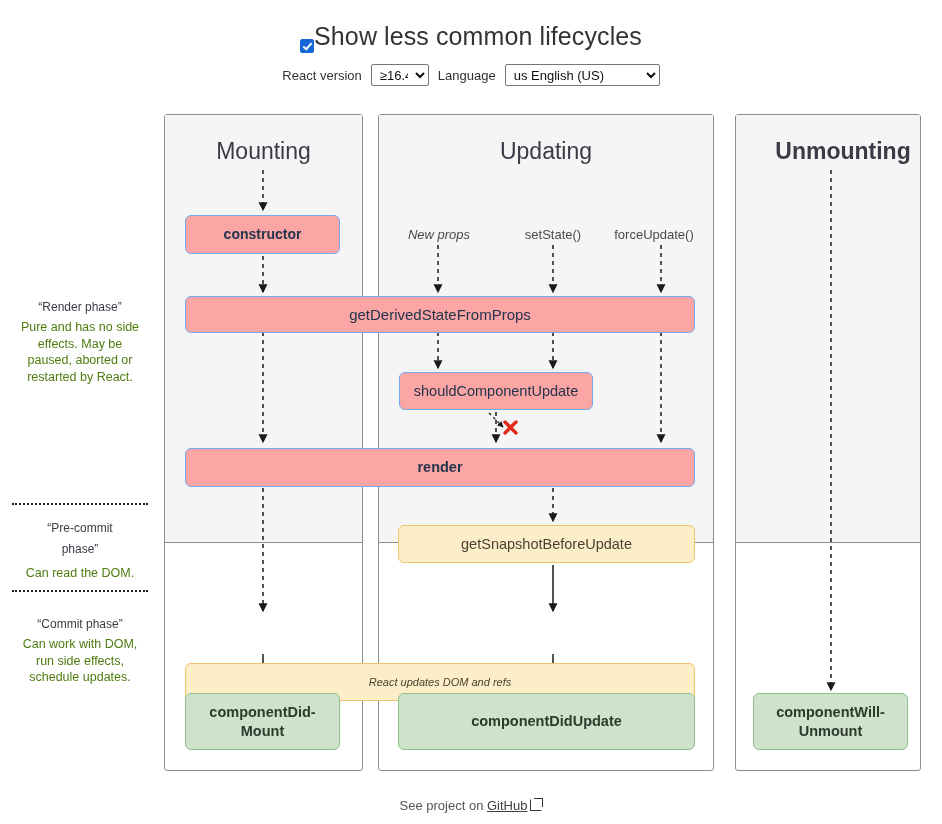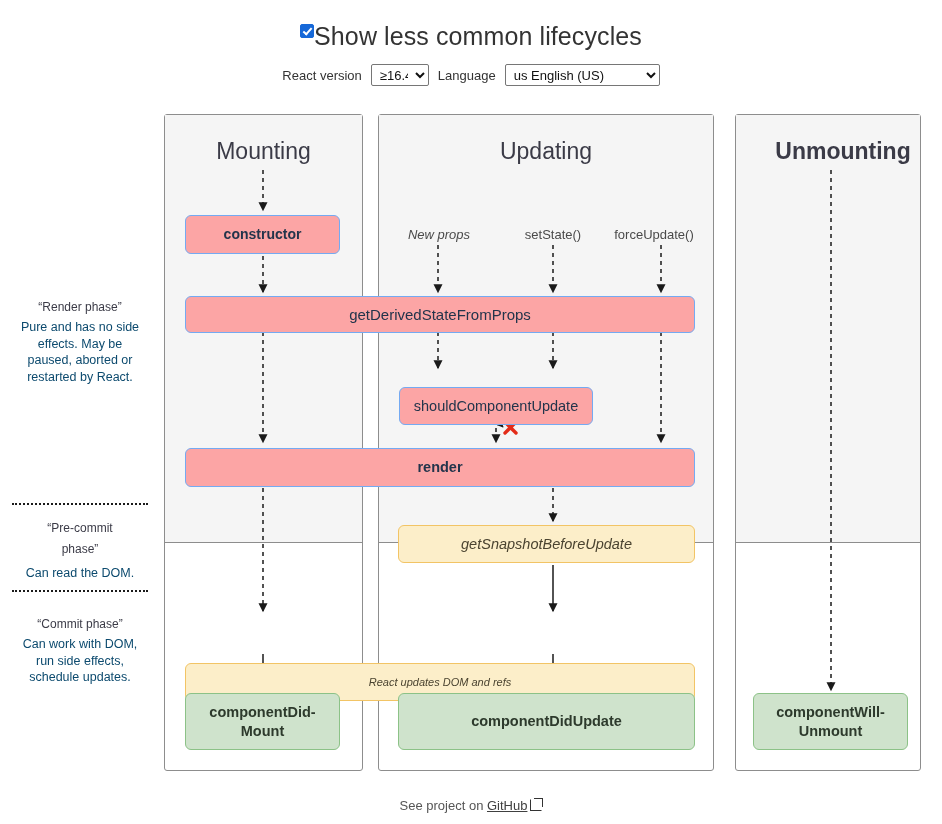--- a/index.html
+++ b/index.html
@@ -7,21 +7,21 @@
     width:942px;height:824px;
     background:#ffffff;
     font-family:"Liberation Sans", sans-serif;
     color:#2b2b2b;
     overflow:hidden;
     position:relative;
   }
 
   
   #header{position:absolute;left:0;top:0;width:942px;}
-  #title-row{display:flex;align-items:flex-start;justify-content:center;gap:0;
+  #title-row{display:flex;align-items:flex-end;justify-content:center;gap:0;
     padding-top:22px;}
   #toggle-checkbox{
     width:14px;height:14px;margin:0;
     -webkit-appearance:none;appearance:none;
     background:#1668d8;border:1px solid #1668d8;border-radius:2px;
     position:relative;cursor:pointer;flex:none;top:2px;
   }
   #toggle-checkbox::after{
     content:"";position:absolute;left:4px;top:1px;
     width:3px;height:7px;border:solid #fff;border-width:0 2px 2px 0;
@@ -47,30 +47,30 @@
   .column{position:absolute;border:1px solid #8d8d8d;border-radius:3px;
     box-sizing:border-box;background:#ffffff;}
   .col-shade{position:absolute;background:#f5f5f5;box-sizing:border-box;
     border-bottom:1px solid #8d8d8d;}
   .col-title{position:absolute;text-align:center;font-size:23px;color:#3b3b47;
     font-weight:400;}
 
   
   .phase{position:absolute;text-align:center;width:160px;left:0;}
   .phase .ph-name{font-size:12px;color:#3b3b47;margin-bottom:5px;}
-  .phase .ph-desc{font-size:12.5px;color:#0c4a6e;line-height:16.5px;}
+  .phase .ph-desc{font-size:12.5px;color:#4d7c0f;line-height:16.5px;}
   .divider{position:absolute;left:12px;width:136px;height:0;
     border-top:2px dotted #1a1a1a;}
 
   
   .node{position:absolute;box-sizing:border-box;border-radius:6px;
     display:flex;align-items:center;justify-content:center;
     text-align:center;line-height:19px;pointer-events:auto;cursor:pointer;}
   .n-blue{background:#fca5a5;border:1.5px solid #74aaf2;color:#23344b;}
-  .n-yellow{background:#fceec9;border:1.5px solid #f2c465;color:#4a4330;font-style:italic;}
+  .n-yellow{background:#fceec9;border:1.5px solid #f2c465;color:#4a4330;}
   .n-green{background:#cfe3cc;border:1.5px solid #8cc287;color:#2d3a2c;}
   .bold{font-weight:700;}
   .ital{font-style:italic;}
 
   
   .trigger{position:absolute;text-align:center;font-size:13px;color:#4a4a4a;}
 
   svg#wires{position:absolute;left:0;top:0;width:942px;height:824px;
     pointer-events:none;}
 
@@ -180,21 +180,21 @@
     <g stroke="#e32b18" stroke-width="3.4" stroke-linecap="round" fill="none">
       <line x1="505" y1="422" x2="516" y2="433"></line>
       <line x1="516" y1="422" x2="505" y2="433"></line>
     </g>
   </svg>
 
   <div class="node n-blue bold" style="left:185px;top:215px;width:155px;height:39px;font-size:14px;">constructor</div>
 
   <div class="node n-blue" style="left:185px;top:296px;width:510px;height:37px;font-size:15px;">getDerivedStateFromProps</div>
 
-  <div class="node n-blue" style="left:399px;top:372px;width:194px;height:38px;font-size:14.5px;margin-top:15px;">shouldComponentUpdate</div>
+  <div class="node n-blue" style="left:399px;top:372px;width:194px;height:38px;font-size:14.5px;">shouldComponentUpdate</div>
 
   <div class="node n-blue bold" style="left:185px;top:448px;width:510px;height:39px;font-size:14.5px;">render</div>
 
   <div class="node n-yellow" style="left:398px;top:525px;width:297px;height:38px;font-size:14.5px;">getSnapshotBeforeUpdate</div>
 
   <div class="node n-yellow ital" style="left:185px;top:615px;width:510px;height:38px;font-size:11px;margin-top:48px;">React updates DOM and refs</div>
 
   <div class="node n-green bold" style="left:185px;top:693px;width:155px;height:57px;font-size:14.5px;flex-direction:column;">
     <span>componentDid-</span>
     <span>Mount</span>

